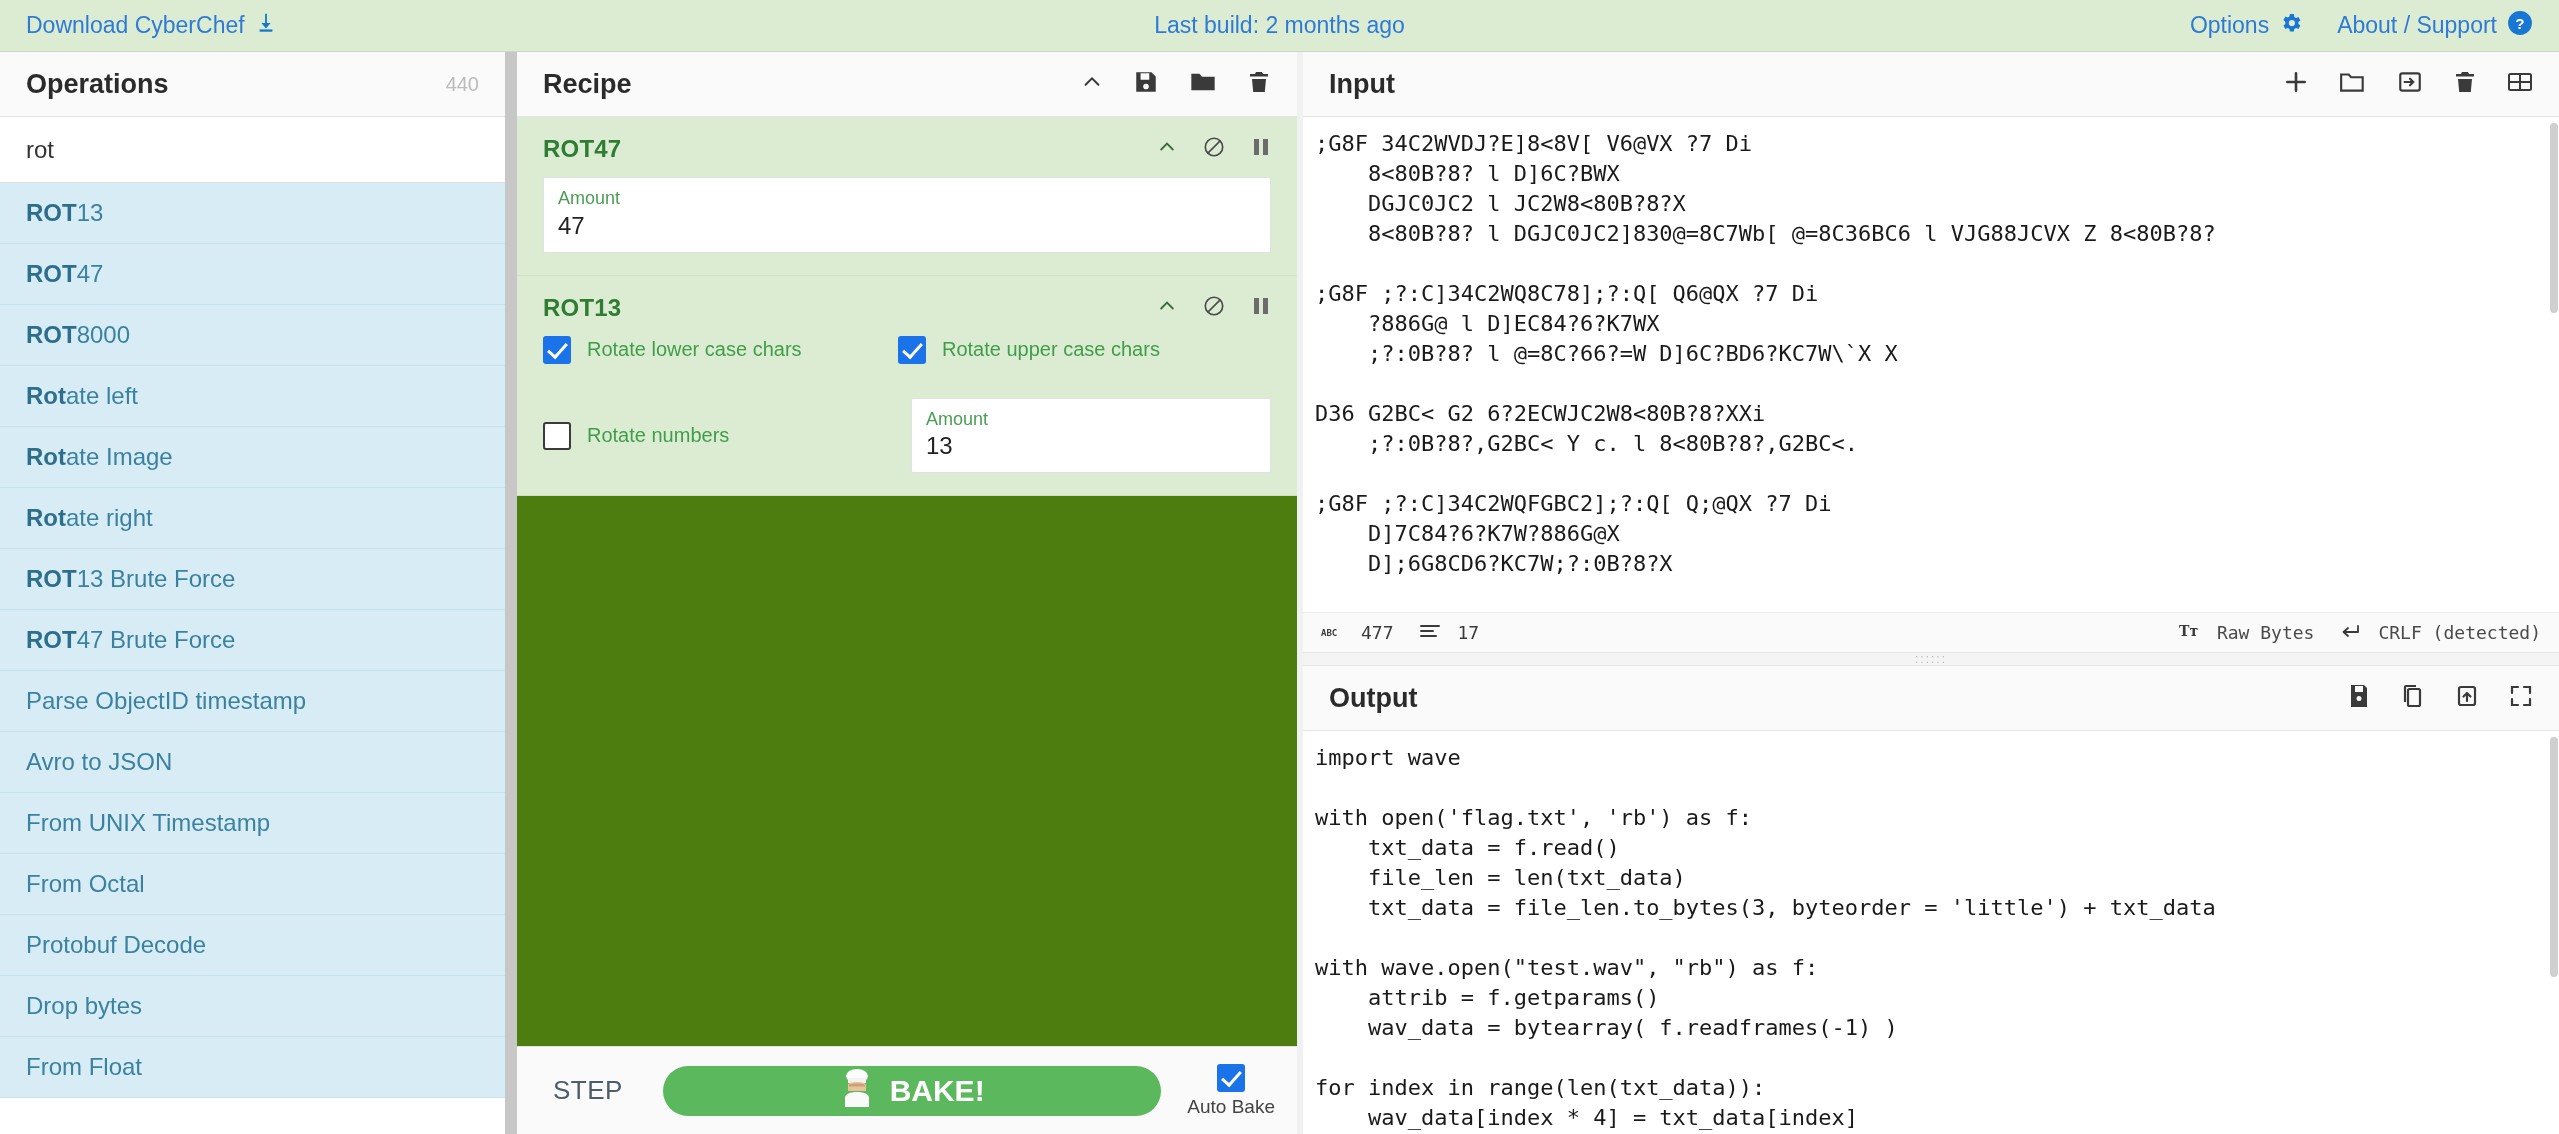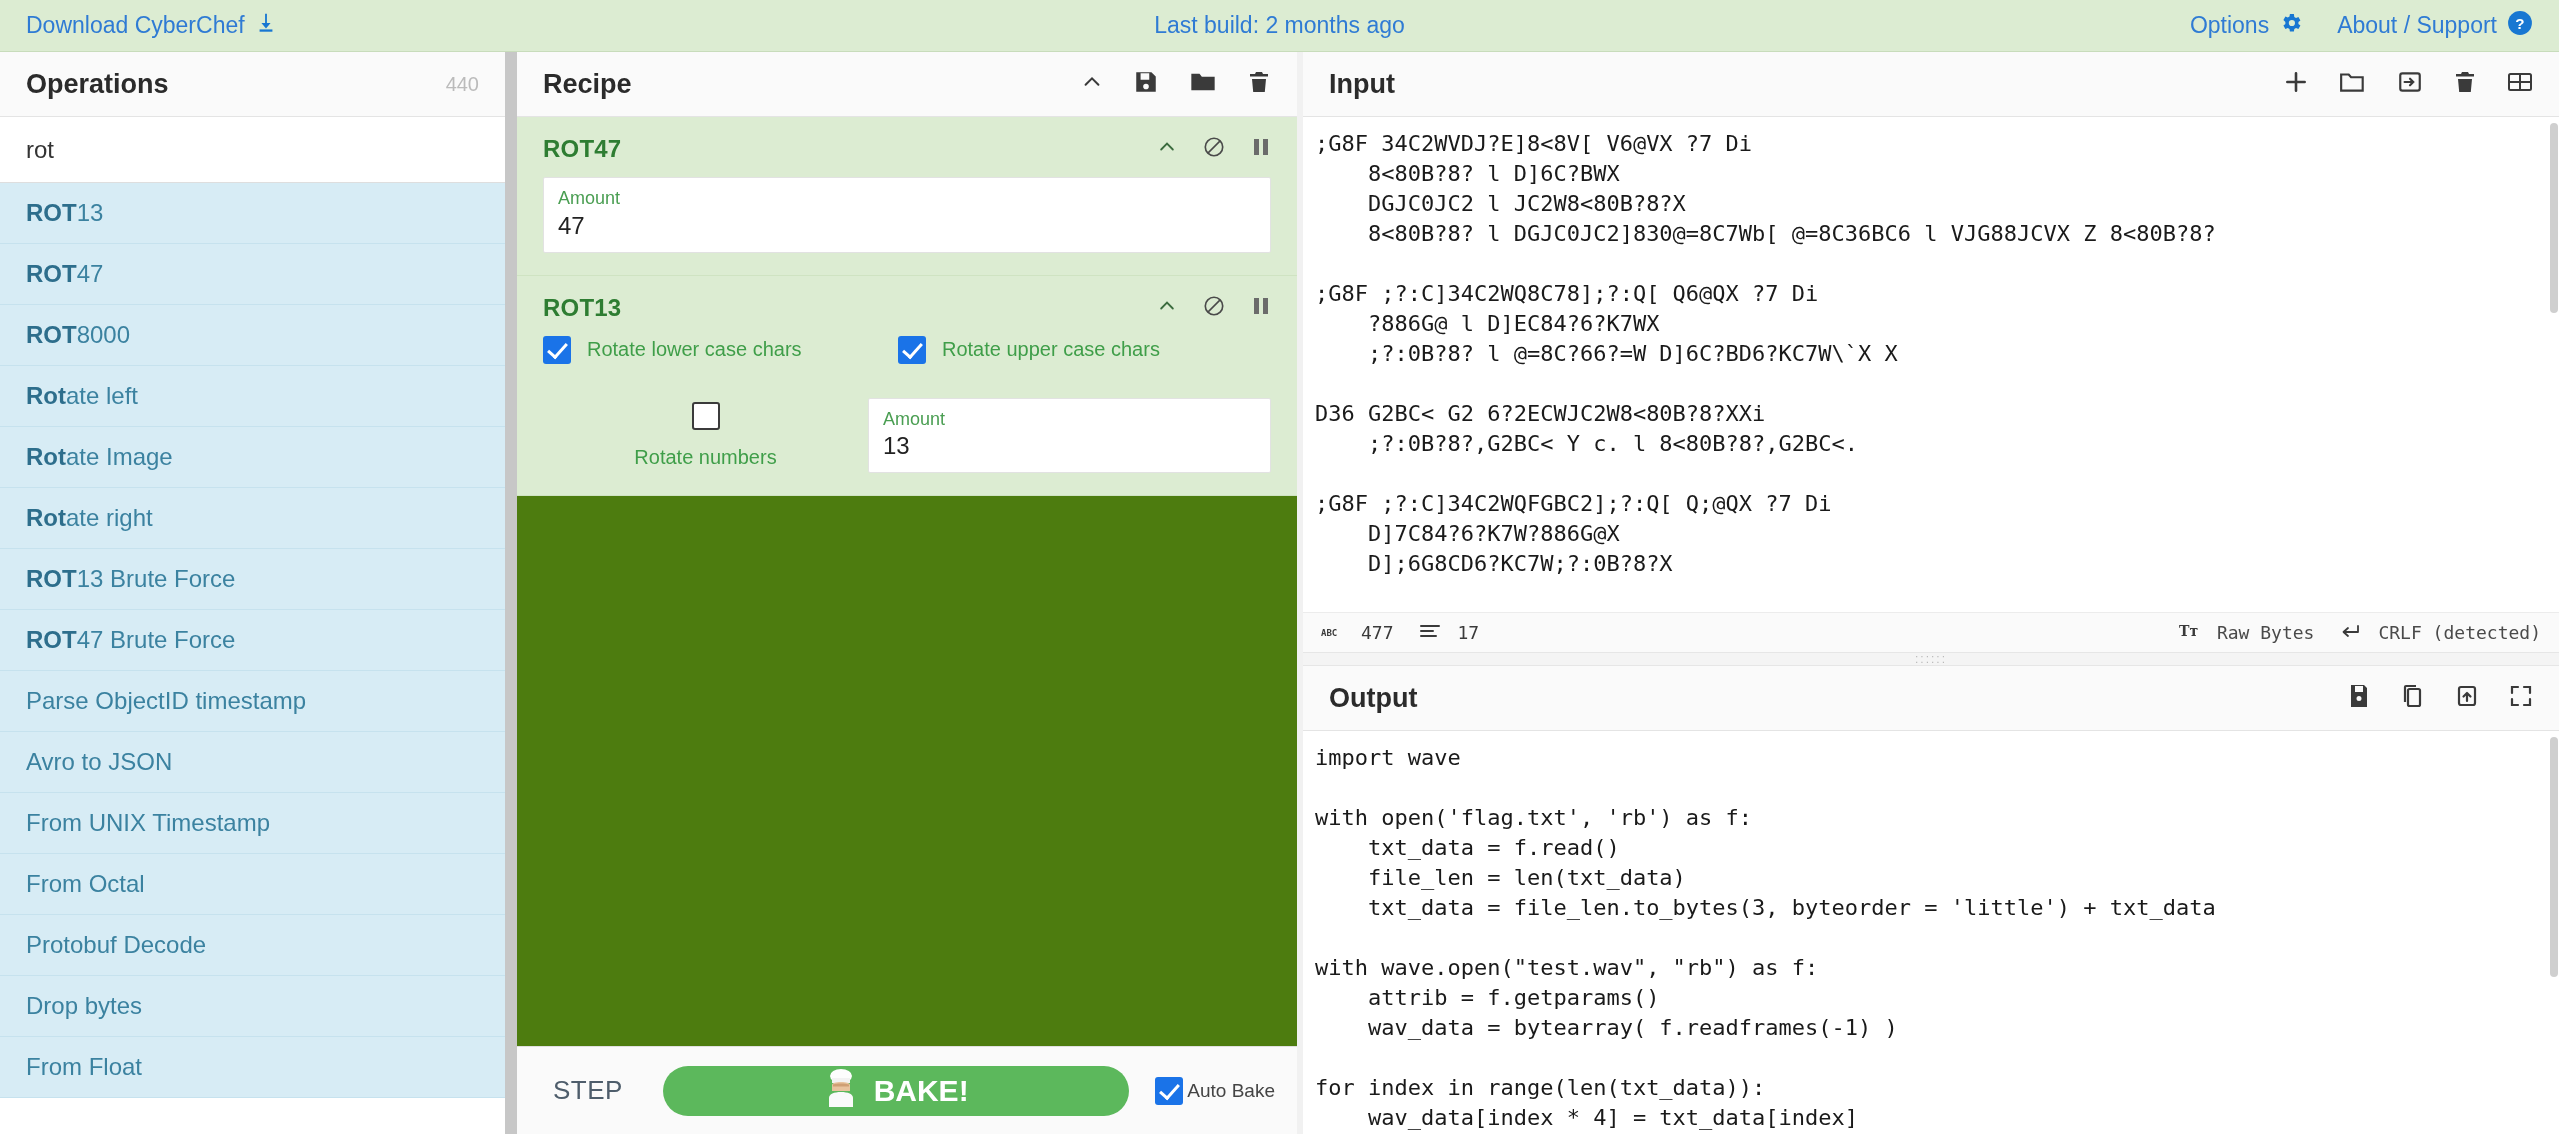--- a/index.html
+++ b/index.html
@@ -146,21 +146,21 @@
     padding: 8px 14px;
   }
   #bake-btn {
     flex: 1 1 auto; height: 50px;
     background: #5cb85c; border: none; border-radius: 33px;
     color: #fff; font-size: 30px; font-weight: bold;
     display: flex; align-items: center; justify-content: center; gap: 16px;
     cursor: pointer; font-family: "Liberation Sans", sans-serif;
   }
   #autobake {
-    display: flex; flex-direction: row; align-items: center; gap: 4px;
+    display: flex; flex-direction: column; align-items: center; gap: 4px;
     cursor: pointer;
   }
   #autobake .cb-label2 { font-size: 19px; color: #444; }
 
   
   #right-col { flex: 1 1 auto; display: flex; flex-direction: column; min-width: 0; }
   #input-pane { flex: 0 0 600px; display: flex; flex-direction: column; min-height: 0; }
   #output-pane { flex: 1 1 auto; display: flex; flex-direction: column; min-height: 0; }
 
   .editor {
@@ -383,21 +383,21 @@
               <label class="checkcell" style="width: 355px;">
                 <span class="cb on"></span>
                 <span class="cb-label">Rotate lower case chars</span>
               </label>
               <label class="checkcell">
                 <span class="cb on"></span>
                 <span class="cb-label">Rotate upper case chars</span>
               </label>
             </div>
             <div class="checkrow">
-              <label class="checkcell" style="width: 325px; flex-direction: column;">
+              <label class="checkcell" style="width: 368px;">
                 <span class="cb off"></span>
                 <span class="cb-label">Rotate numbers</span>
               </label>
               <div class="ing-field" style="flex: 1 1 auto;">
                 <div class="ing-label">Amount</div>
                 <div class="ing-value">13</div>
               </div>
             </div>
           </div>
         </div>

